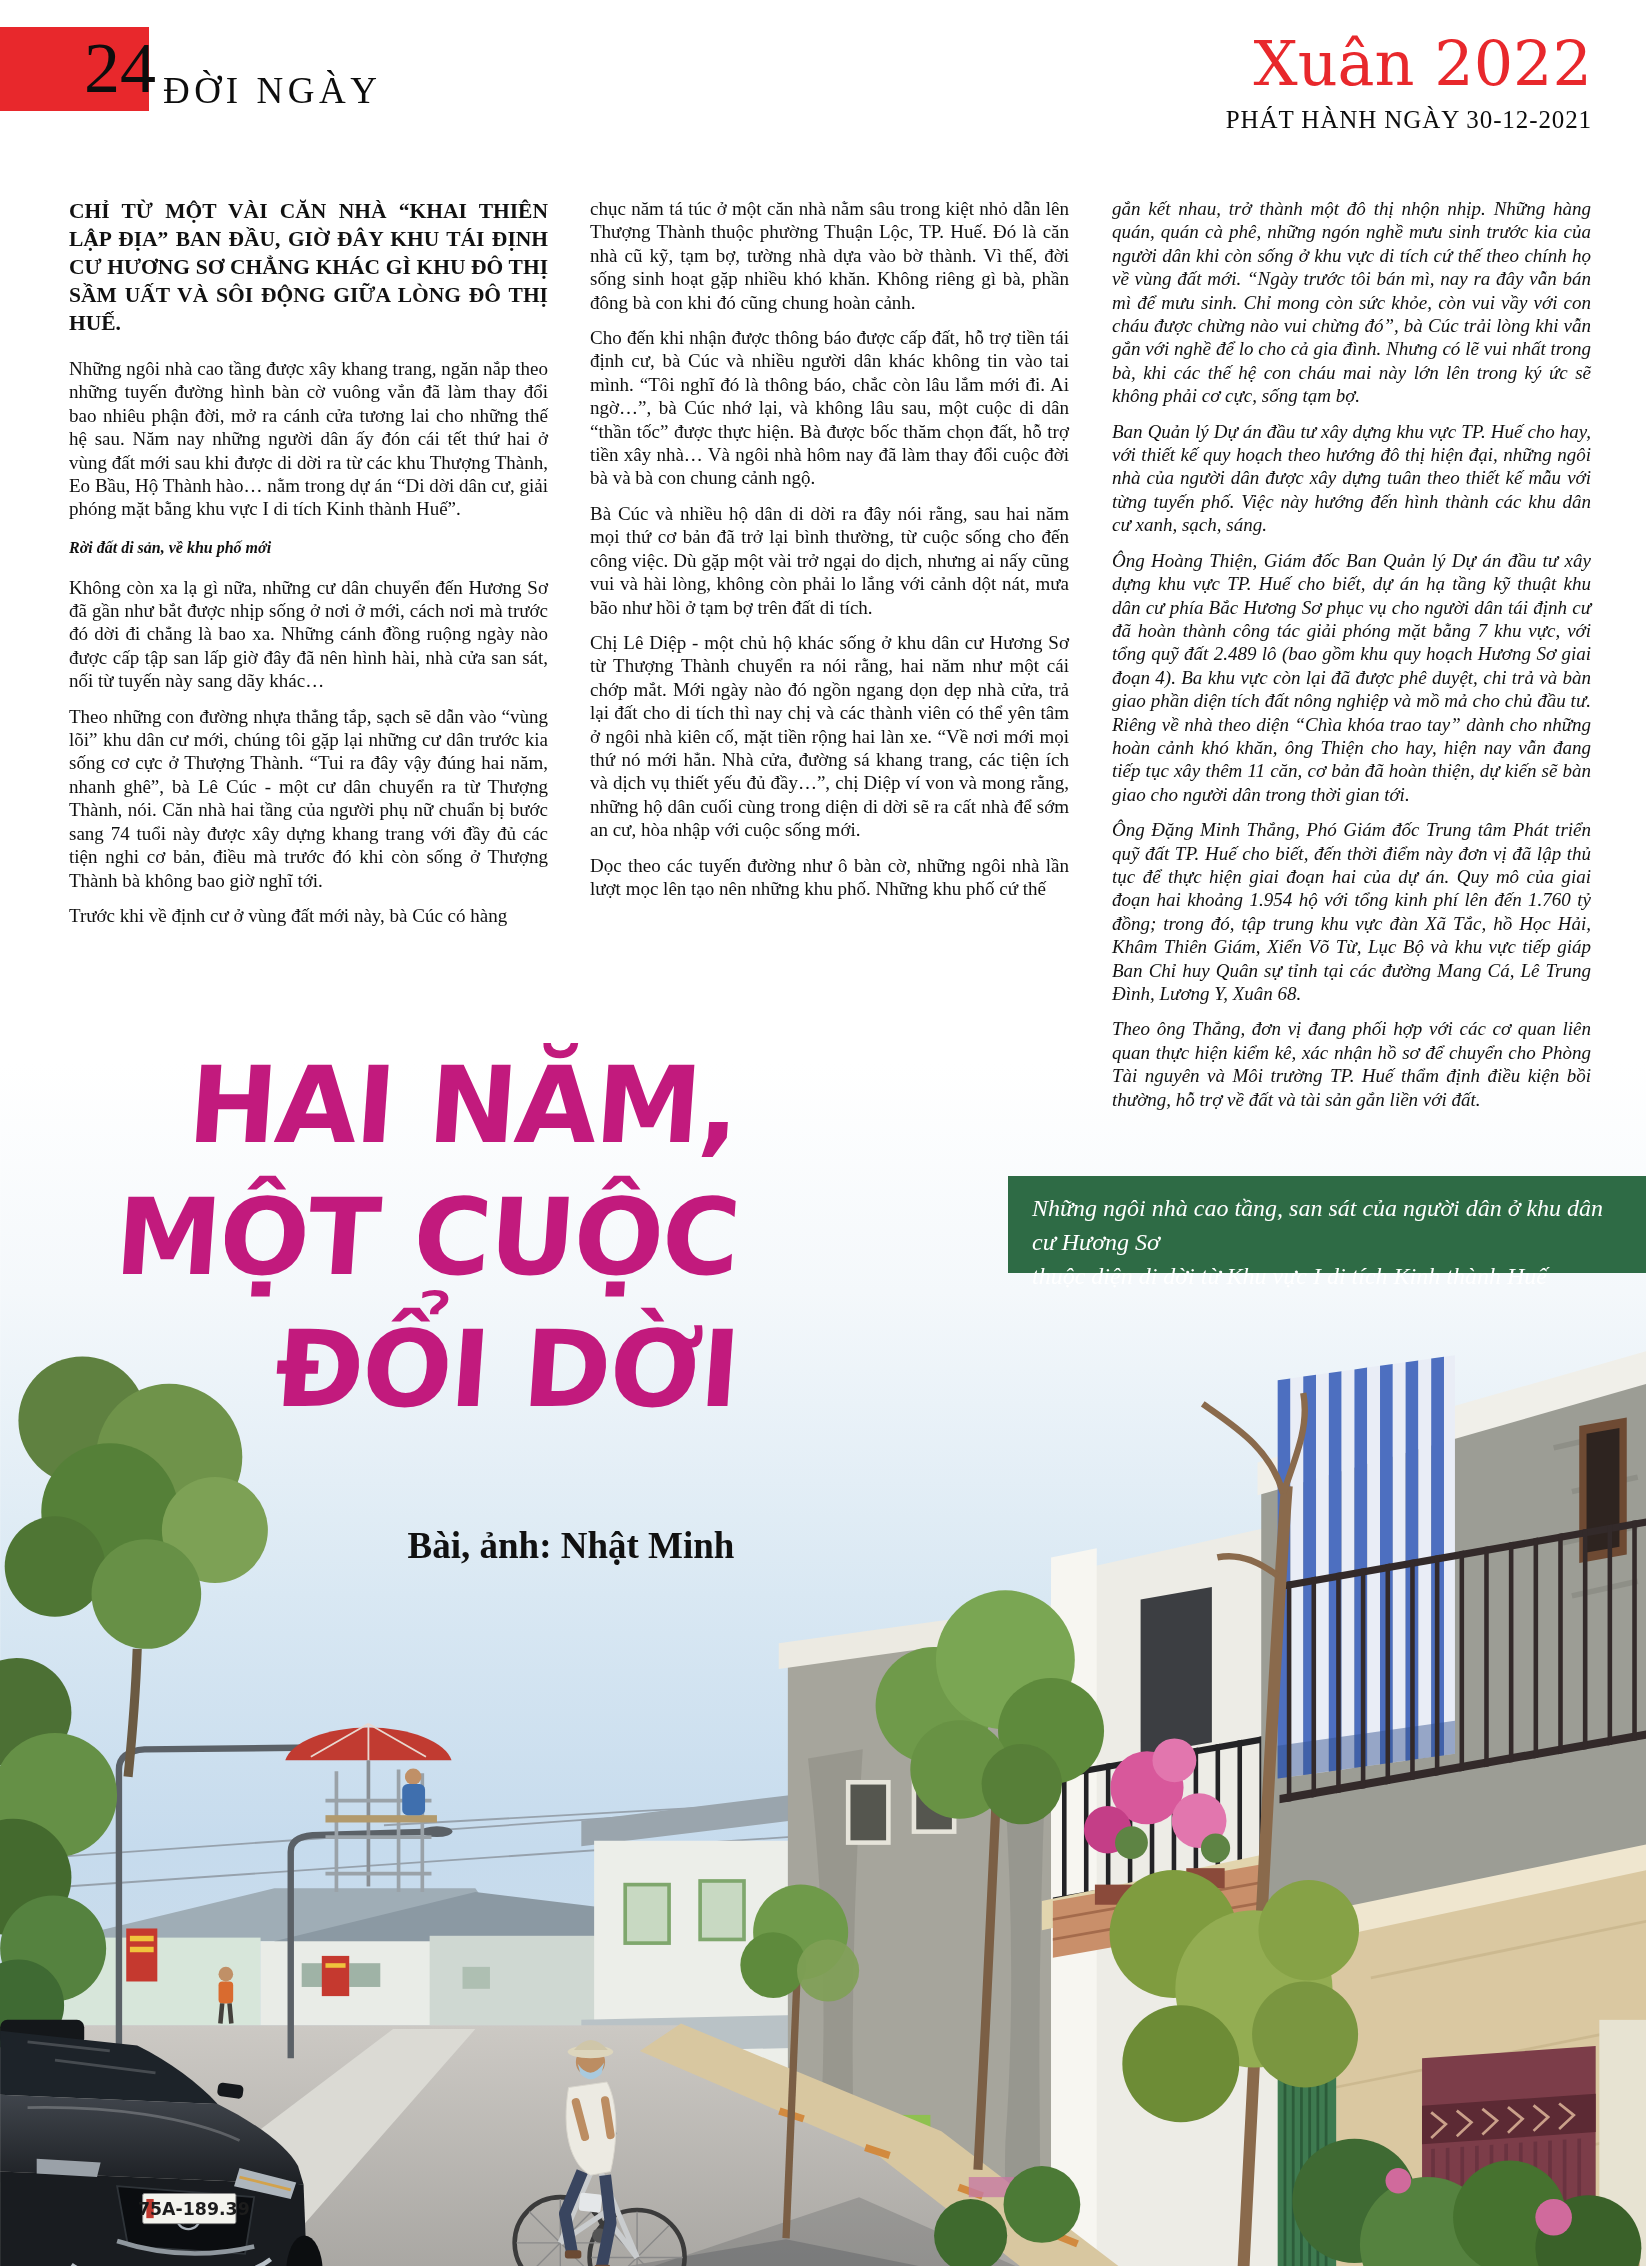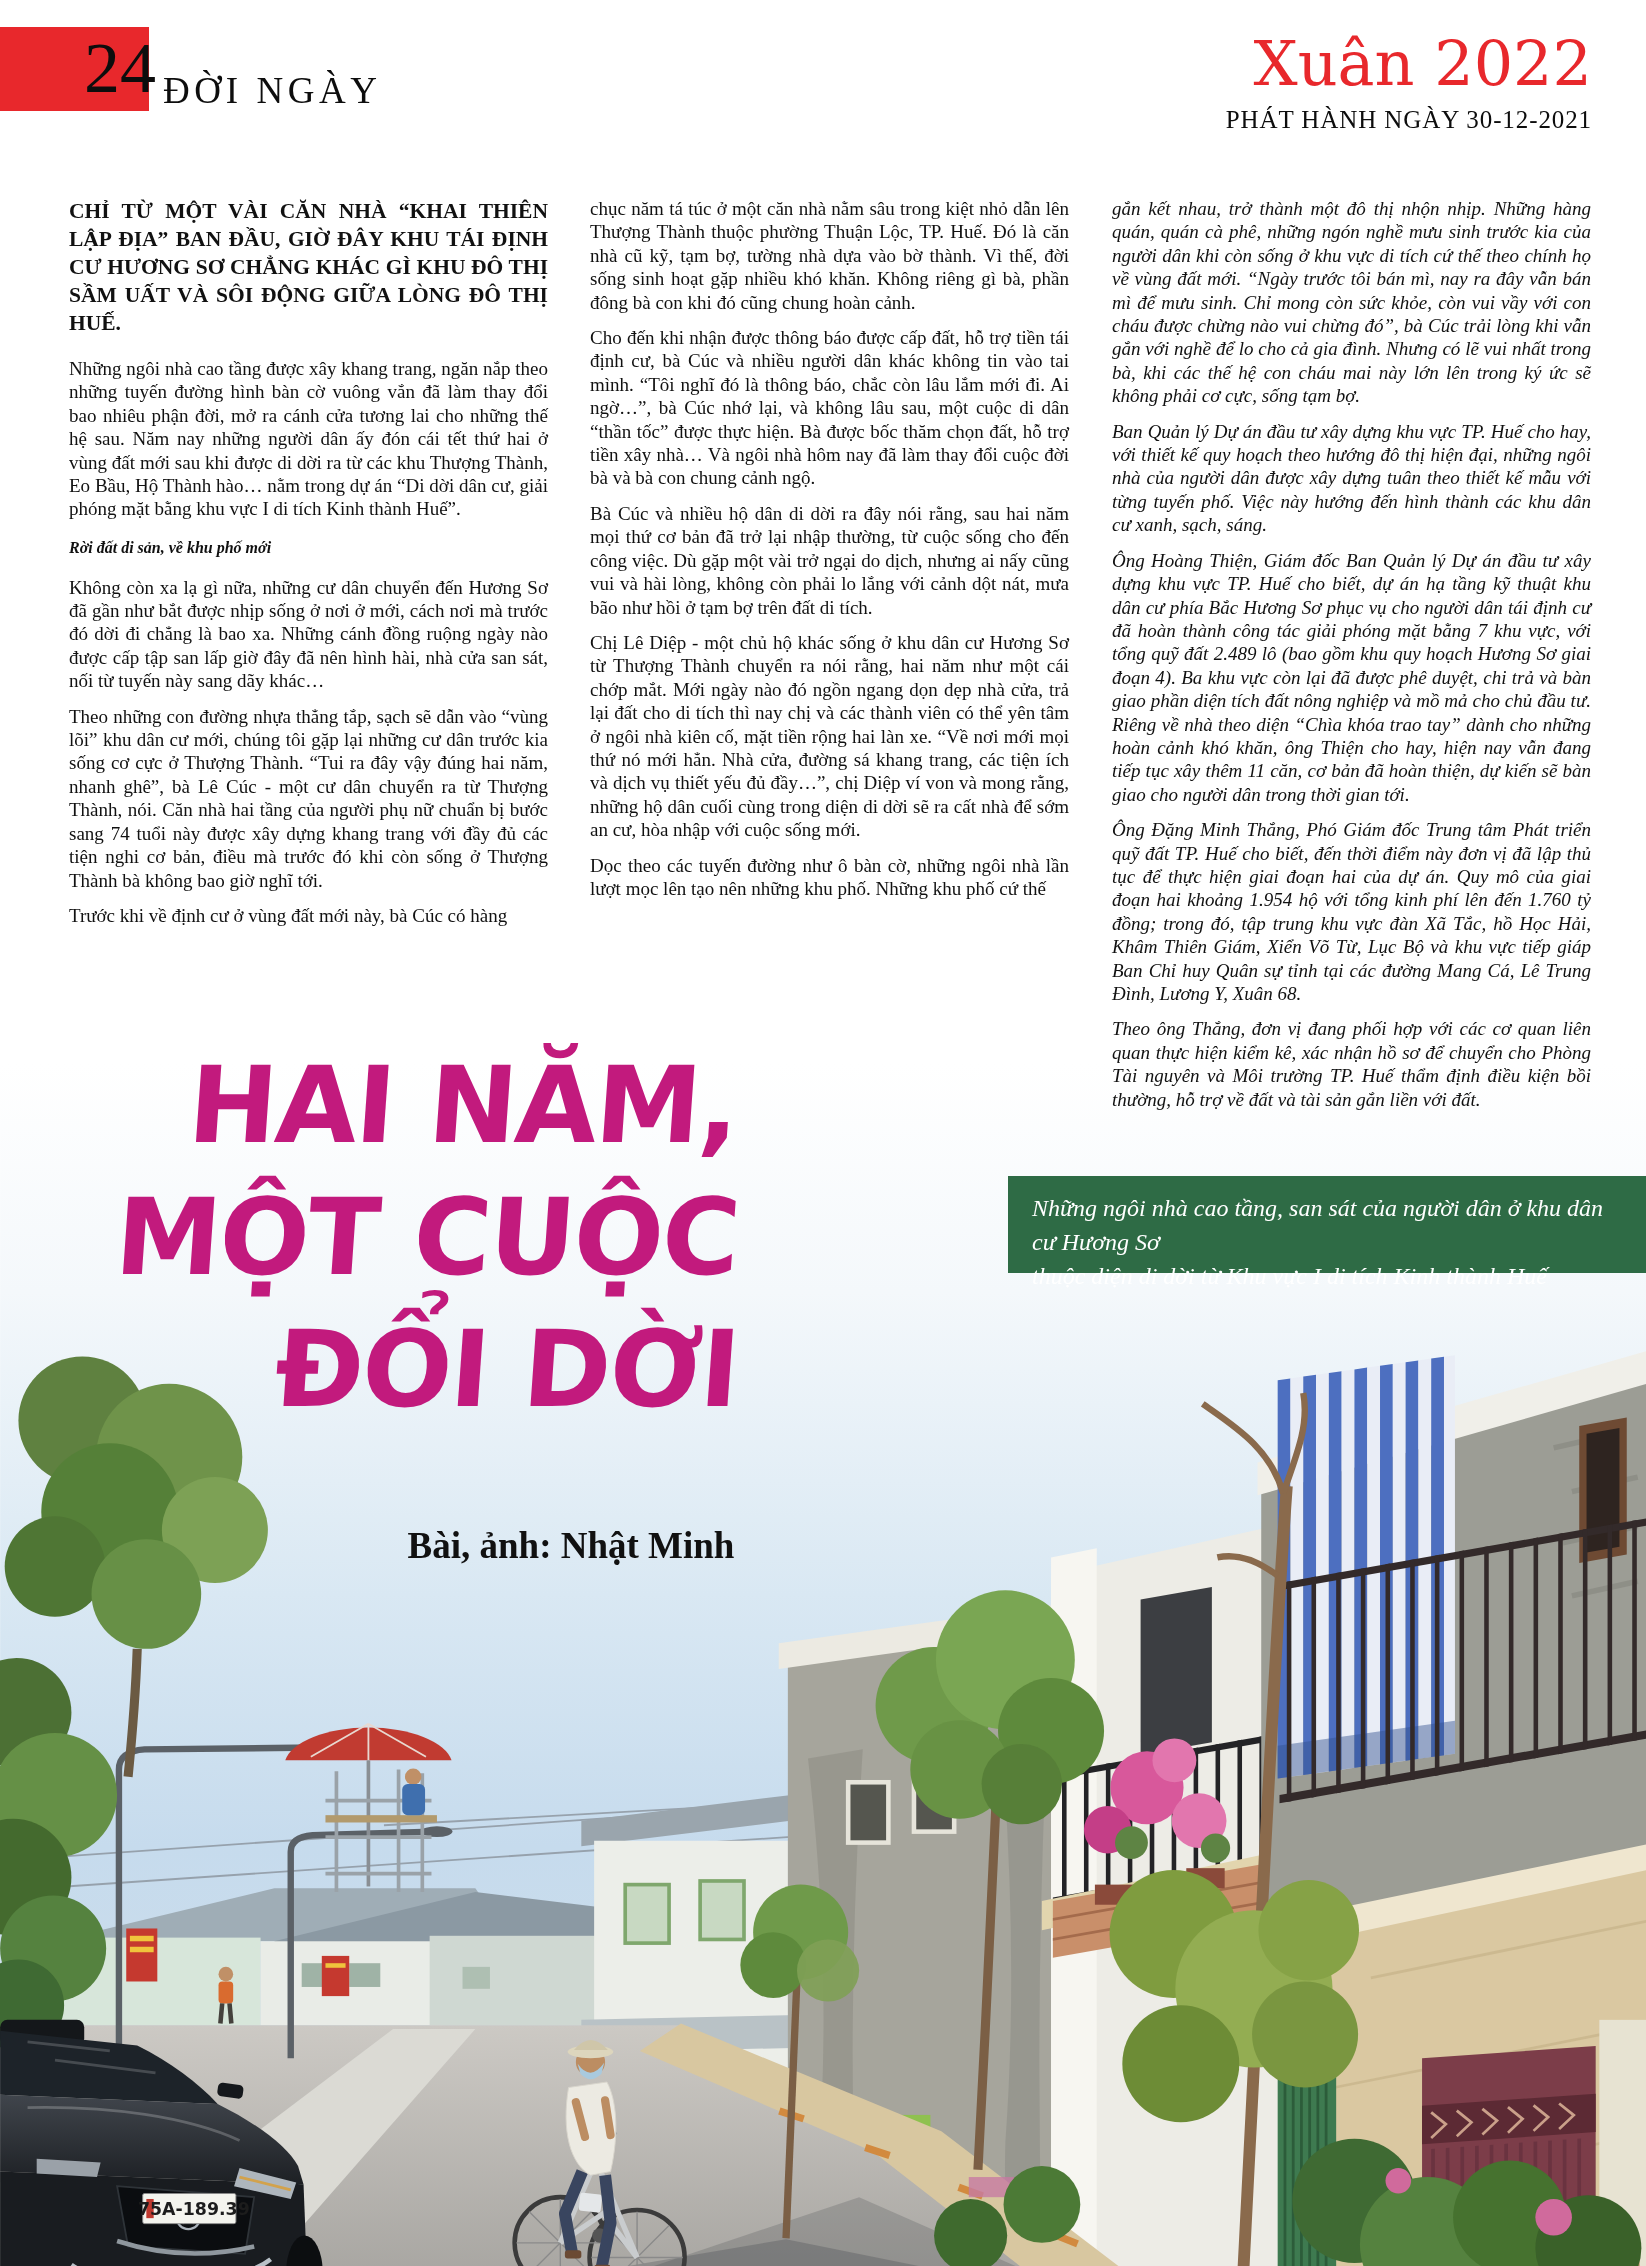--- a/index.html
+++ b/index.html
@@ -52,21 +52,21 @@
     <p>Những ngôi nhà cao tầng được xây khang trang, ngăn nắp theo những tuyến đường hình bàn cờ vuông vắn đã làm thay đổi bao nhiêu phận đời, mở ra cánh cửa tương lai cho những thế hệ sau. Năm nay những người dân ấy đón cái tết thứ hai ở vùng đất mới sau khi được di dời ra từ các khu Thượng Thành, Eo Bầu, Hộ Thành hào… nằm trong dự án “Di dời dân cư, giải phóng mặt bằng khu vực I di tích Kinh thành Huế”.</p>
     <h3 class="subhead">Rời đất di sản, về khu phố mới</h3>
     <p>Không còn xa lạ gì nữa, những cư dân chuyển đến Hương Sơ đã gần như bắt được nhịp sống ở nơi ở mới, cách nơi mà trước đó dời đi chẳng là bao xa. Những cánh đồng ruộng ngày nào được cấp tập san lấp giờ đây đã nên hình hài, nhà cửa san sát, nối từ tuyến này sang dãy khác…</p>
     <p>Theo những con đường nhựa thẳng tắp, sạch sẽ dẫn vào “vùng lõi” khu dân cư mới, chúng tôi gặp lại những cư dân trước kia sống cơ cực ở Thượng Thành. “Tui ra đây vậy đúng hai năm, nhanh ghê”, bà Lê Cúc - một cư dân chuyển ra từ Thượng Thành, nói. Căn nhà hai tầng của người phụ nữ chuẩn bị bước sang 74 tuổi này được xây dựng khang trang với đầy đủ các tiện nghi cơ bản, điều mà trước đó khi còn sống ở Thượng Thành bà không bao giờ nghĩ tới.</p>
     <p>Trước khi về định cư ở vùng đất mới này, bà Cúc có hàng</p>
   </div>
 
   <div class="col col2">
     <p>chục năm tá túc ở một căn nhà nằm sâu trong kiệt nhỏ dẫn lên Thượng Thành thuộc phường Thuận Lộc, TP. Huế. Đó là căn nhà cũ kỹ, tạm bợ, tường nhà dựa vào bờ thành. Vì thế, đời sống sinh hoạt gặp nhiều khó khăn. Không riêng gì bà, phần đông bà con khi đó cũng chung hoàn cảnh.</p>
     <p>Cho đến khi nhận được thông báo được cấp đất, hỗ trợ tiền tái định cư, bà Cúc và nhiều người dân khác không tin vào tai mình. “Tôi nghĩ đó là thông báo, chắc còn lâu lắm mới đi. Ai ngờ…”, bà Cúc nhớ lại, và không lâu sau, một cuộc di dân “thần tốc” được thực hiện. Bà được bốc thăm chọn đất, hỗ trợ tiền xây nhà… Và ngôi nhà hôm nay đã làm thay đổi cuộc đời bà và bà con chung cảnh ngộ.</p>
-    <p>Bà Cúc và nhiều hộ dân di dời ra đây nói rằng, sau hai năm mọi thứ cơ bản đã trở lại nhập thường, từ cuộc sống cho đến công việc. Dù gặp một vài trở ngại do dịch, nhưng ai nấy cũng vui và hài lòng, không còn phải lo lắng với cảnh dột nát, mưa bão như hồi ở tạm bợ trên đất di tích.</p>
+    <p>Bà Cúc và nhiều hộ dân di dời ra đây nói rằng, sau hai năm mọi thứ cơ bản đã trở lại bình thường, từ cuộc sống cho đến công việc. Dù gặp một vài trở ngại do dịch, nhưng ai nấy cũng vui và hài lòng, không còn phải lo lắng với cảnh dột nát, mưa bão như hồi ở tạm bợ trên đất di tích.</p>
     <p>Chị Lê Diệp - một chủ hộ khác sống ở khu dân cư Hương Sơ từ Thượng Thành chuyển ra nói rằng, hai năm như một cái chớp mắt. Mới ngày nào đó ngồn ngang dọn dẹp nhà cửa, trả lại đất cho di tích thì nay chị và các thành viên có thể yên tâm ở ngôi nhà kiên cố, mặt tiền rộng hai làn xe. “Về nơi mới mọi thứ nó mới hẳn. Nhà cửa, đường sá khang trang, các tiện ích và dịch vụ thiết yếu đủ đầy…”, chị Diệp ví von và mong rằng, những hộ dân cuối cùng trong diện di dời sẽ ra cất nhà để sớm an cư, hòa nhập với cuộc sống mới.</p>
     <p>Dọc theo các tuyến đường như ô bàn cờ, những ngôi nhà lần lượt mọc lên tạo nên những khu phố. Những khu phố cứ thế</p>
   </div>
 
   <div class="col col3">
     <p>gắn kết nhau, trở thành một đô thị nhộn nhịp. Những hàng quán, quán cà phê, những ngón nghề mưu sinh trước kia của người dân khi còn sống ở khu vực di tích cứ thế theo chính họ về vùng đất mới. “Ngày trước tôi bán mì, nay ra đây vẫn bán mì để mưu sinh. Chỉ mong còn sức khỏe, còn vui vầy với con cháu được chừng nào vui chừng đó”, bà Cúc trải lòng khi vẫn gắn với nghề để lo cho cả gia đình. Nhưng có lẽ vui nhất trong bà, khi các thế hệ con cháu mai này lớn lên trong ký ức sẽ không phải cơ cực, sống tạm bợ.</p>
     <p>Ban Quản lý Dự án đầu tư xây dựng khu vực TP. Huế cho hay, với thiết kế quy hoạch theo hướng đô thị hiện đại, những ngôi nhà của người dân được xây dựng tuân theo thiết kế mẫu với từng tuyến phố. Việc này hướng đến hình thành các khu dân cư xanh, sạch, sáng.</p>
     <p>Ông Hoàng Thiện, Giám đốc Ban Quản lý Dự án đầu tư xây dựng khu vực TP. Huế cho biết, dự án hạ tầng kỹ thuật khu dân cư phía Bắc Hương Sơ phục vụ cho người dân tái định cư đã hoàn thành công tác giải phóng mặt bằng 7 khu vực, với tổng quỹ đất 2.489 lô (bao gồm khu quy hoạch Hương Sơ giai đoạn 4). Ba khu vực còn lại đã được phê duyệt, chi trả và bàn giao phần diện tích đất nông nghiệp và mồ mả cho chủ đầu tư. Riêng về nhà theo diện “Chìa khóa trao tay” dành cho những hoàn cảnh khó khăn, ông Thiện cho hay, hiện nay vẫn đang tiếp tục xây thêm 11 căn, cơ bản đã hoàn thiện, dự kiến sẽ bàn giao cho người dân trong thời gian tới.</p>
     <p>Ông Đặng Minh Thắng, Phó Giám đốc Trung tâm Phát triển quỹ đất TP. Huế cho biết, đến thời điểm này đơn vị đã lập thủ tục để thực hiện giai đoạn hai của dự án. Quy mô của giai đoạn hai khoảng 1.954 hộ với tổng kinh phí lên đến 1.760 tỷ đồng; trong đó, tập trung khu vực đàn Xã Tắc, hồ Học Hải, Khâm Thiên Giám, Xiển Võ Từ, Lục Bộ và khu vực tiếp giáp Ban Chỉ huy Quân sự tỉnh tại các đường Mang Cá, Lê Trung Đình, Lương Y, Xuân 68.</p>
     <p>Theo ông Thắng, đơn vị đang phối hợp với các cơ quan liên quan thực hiện kiểm kê, xác nhận hồ sơ để chuyển cho Phòng Tài nguyên và Môi trường TP. Huế thẩm định điều kiện bồi thường, hỗ trợ về đất và tài sản gắn liền với đất.</p>

